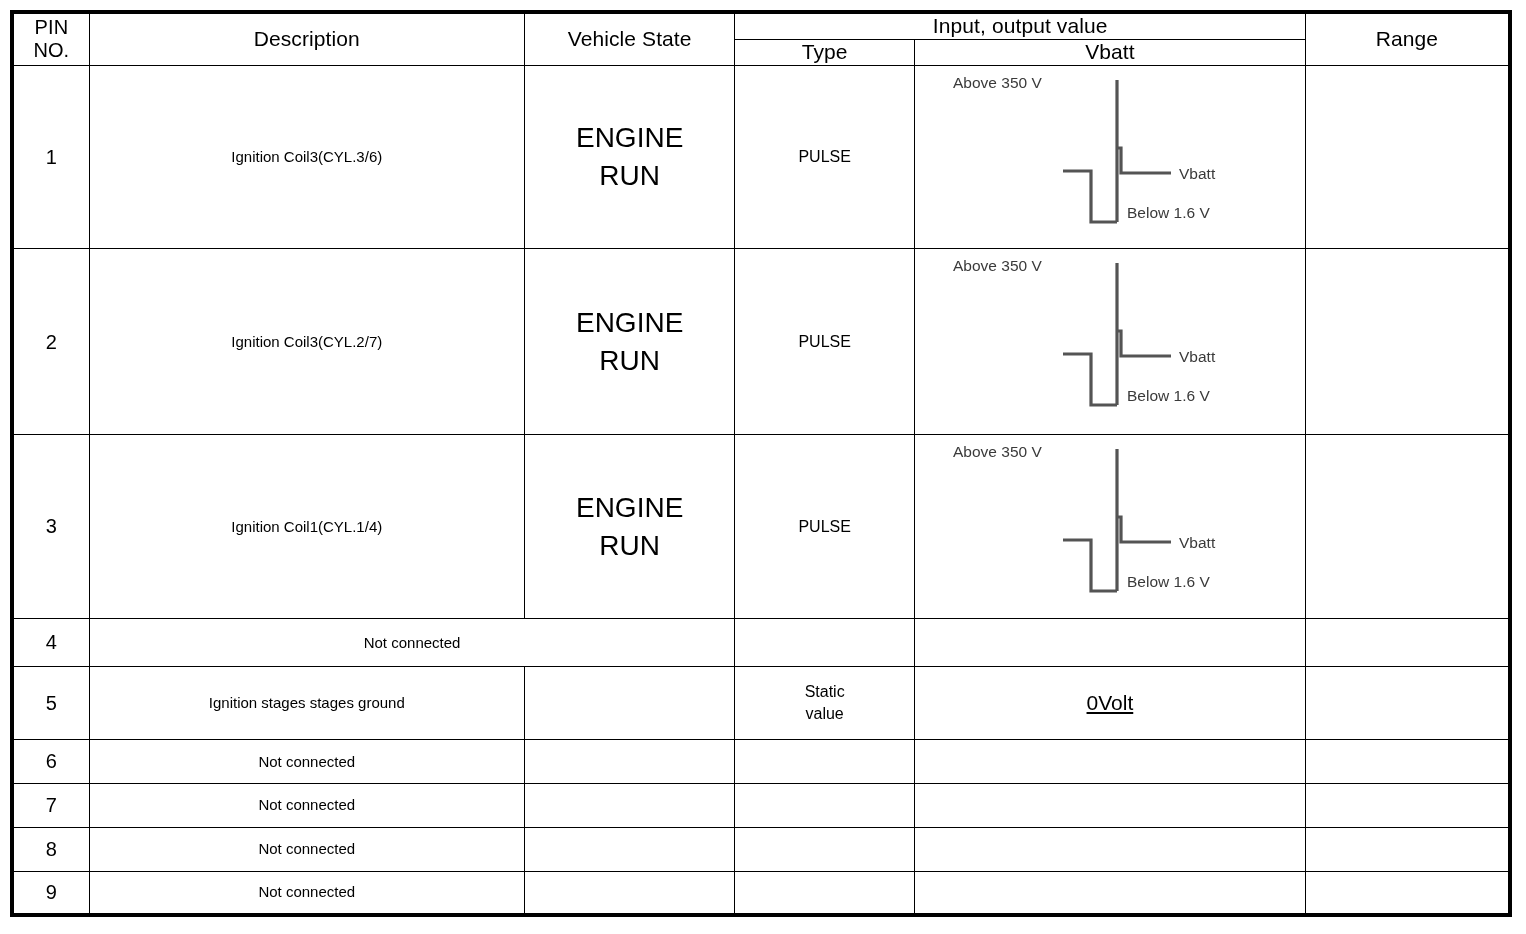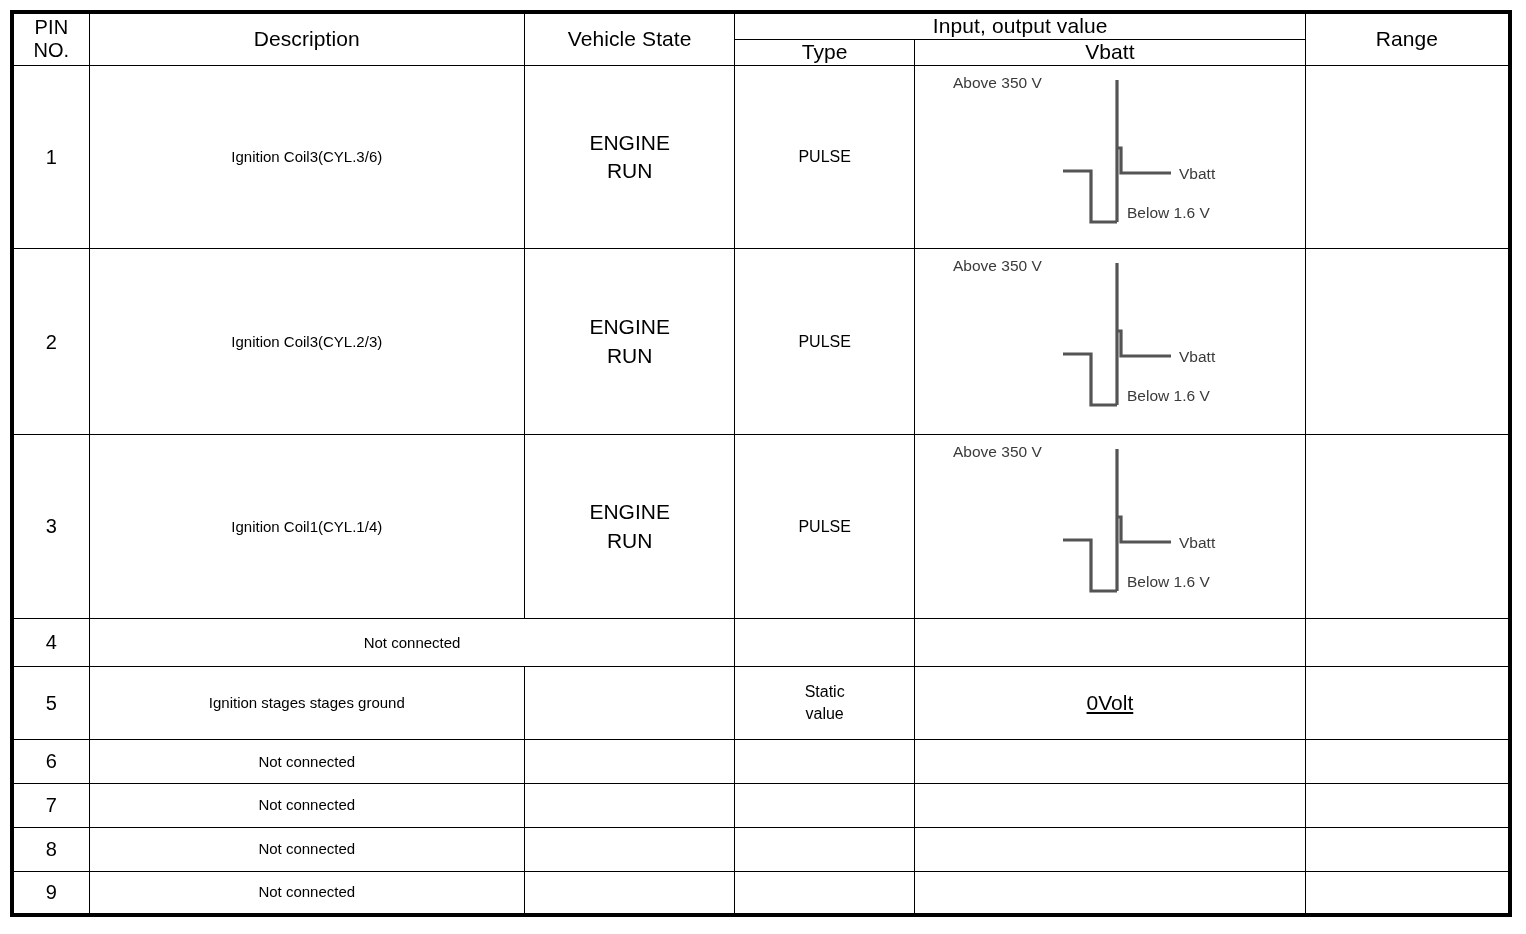--- a/index.html
+++ b/index.html
@@ -52,21 +52,21 @@
   }
   .hdr-pin { font-size: 20px; }
 
   
   .cell {
     font-size: 21px;
     line-height: 1.32;
   }
   .cell-pin { font-size: 20px; }
   .cell-desc { font-size: 15px; }
-  .cell-state { font-size: 21px; line-height: 1.35; margin-top: 20px; }
+  .cell-state { font-size: 28px; line-height: 1.35; margin-top: 20px; }
   .cell-type { font-size: 16px; line-height: 1.35; }
   .cell-range { font-size: 21px; text-decoration: underline; }
 
   
   .top-pad {
     vertical-align: top;
     padding-top: 12px;
   }
 
   
@@ -149,21 +149,21 @@
               <text class="wave-lbl" x="234" y="109">Vbatt</text>
               <text class="wave-lbl" x="182" y="148">Below 1.6 V</text>
             </svg>
           </div>
         </td>
         <td class="cell"></td>
       </tr>
 
       <tr style="height:178px">
         <td class="cell cell-pin top-pad">2</td>
-        <td class="cell cell-desc top-pad">Ignition Coil3(CYL.2/3)</td>
+        <td class="cell cell-desc top-pad">Ignition Coil3(CYL.2/7)</td>
         <td class="cell cell-state top-pad">
           <div>ENGINE</div>
           <div>RUN</div>
         </td>
         <td class="cell cell-type top-pad">PULSE</td>
         <td class="cell cell-range">
           <div class="wave-wrap">
             <svg class="wave-svg" width="330" height="162" viewBox="0 0 330 162">
               <path class="wave-line" d="M 118 101 L 146 101 L 146 152 L 172 152"></path>
               <path class="wave-line" d="M 172 152 L 172 10 L 172 10"></path>

